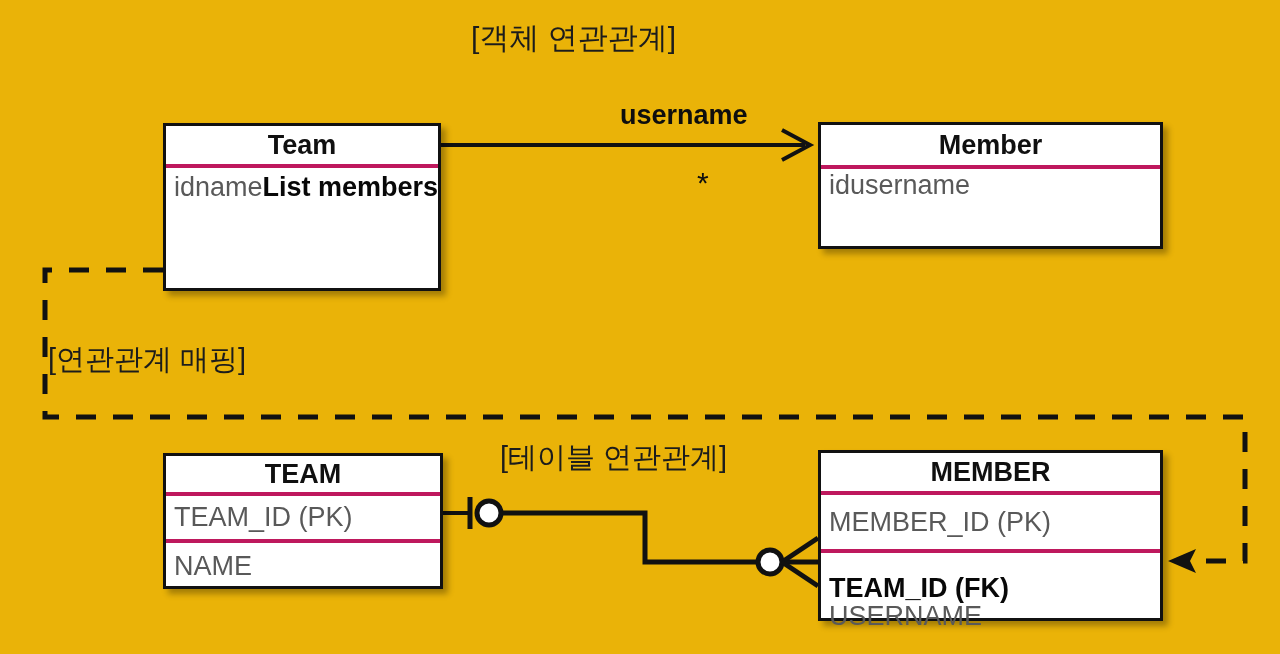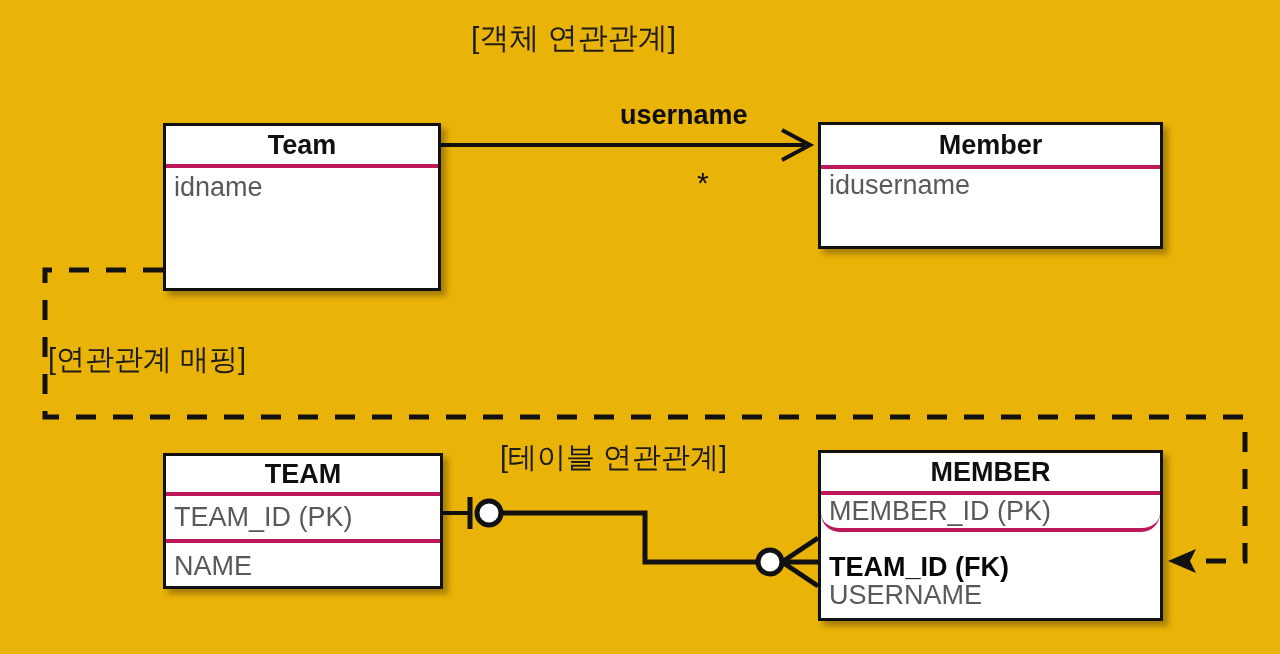--- a/index.html
+++ b/index.html
@@ -91,21 +91,21 @@
 
   #member-table { left: 818px; top: 450px; width: 345px; height: 171px; }
   #member-table .uml-header { height: 42px; font-size: 27px; }
   #member-table .trow {
     box-sizing: border-box;
     padding-left: 8px;
     display: flex;
     flex-direction: column;
     justify-content: center;
   }
-  #member-table .trow-1 { height: 37px; border-radius: 20px; }
+  #member-table .trow-1 { height: 58px; }
   #member-table .trow-2 { height: 79px; padding-top: 19px; }
   #member-table .attr { font-size: 27px; line-height: 1.05; }
 
   
   .edge-label {
     position: absolute;
     font-size: 27px;
     font-weight: bold;
     color: #0e0e0e;
     white-space: nowrap;
@@ -170,20 +170,21 @@
         <line x1="782" y1="562" x2="818" y2="586" stroke="#111111" stroke-width="5"></line>
       </g>
     </g>
   </svg>
 
   <div class="uml-box" id="team-class">
     <div class="uml-header uml-divider">Team</div>
     <div class="uml-body">
       <div class="attr">id</div>
       <div class="attr">name</div>
+      <div class="attr bold">List members</div>
     </div>
   </div>
 
   <div class="uml-box" id="member-class">
     <div class="uml-header uml-divider">Member</div>
     <div class="uml-body">
       <div class="attr">id</div>
       <div class="attr">username</div>
     </div>
   </div>

